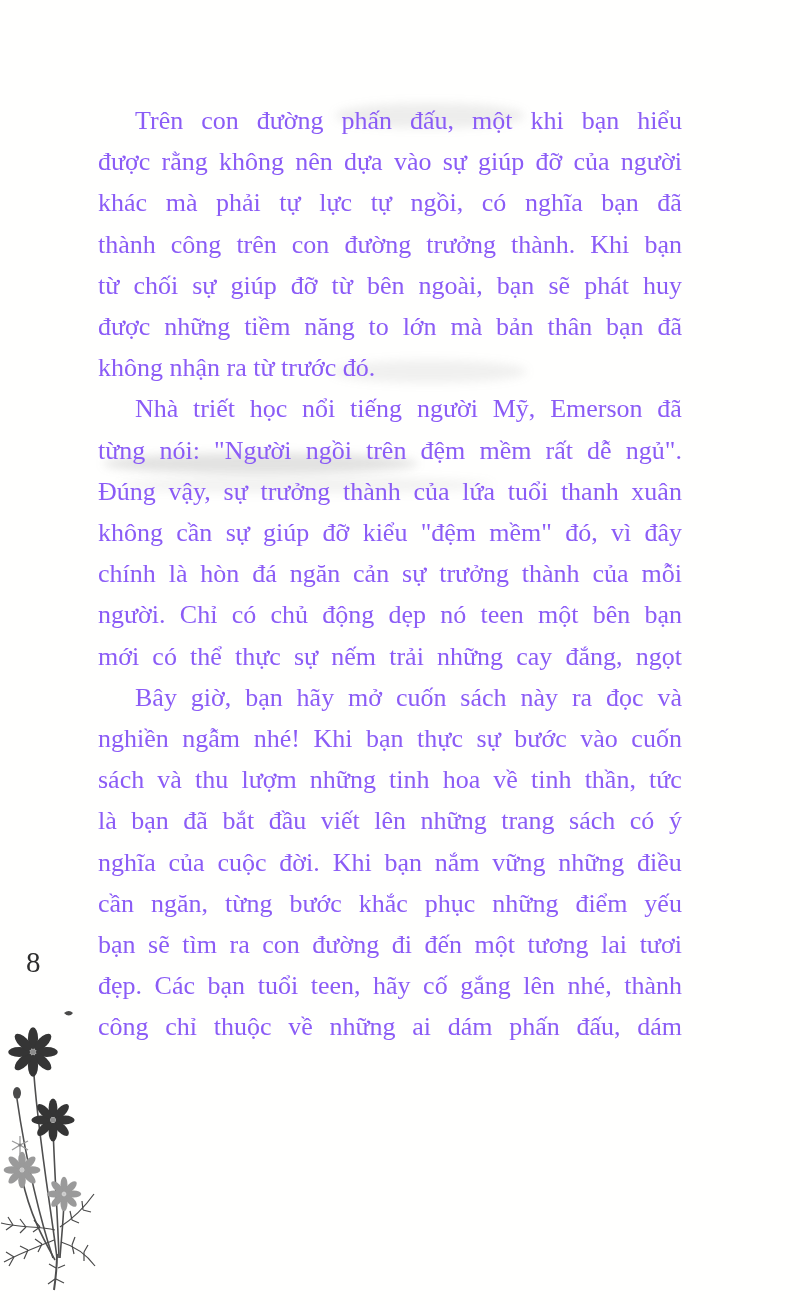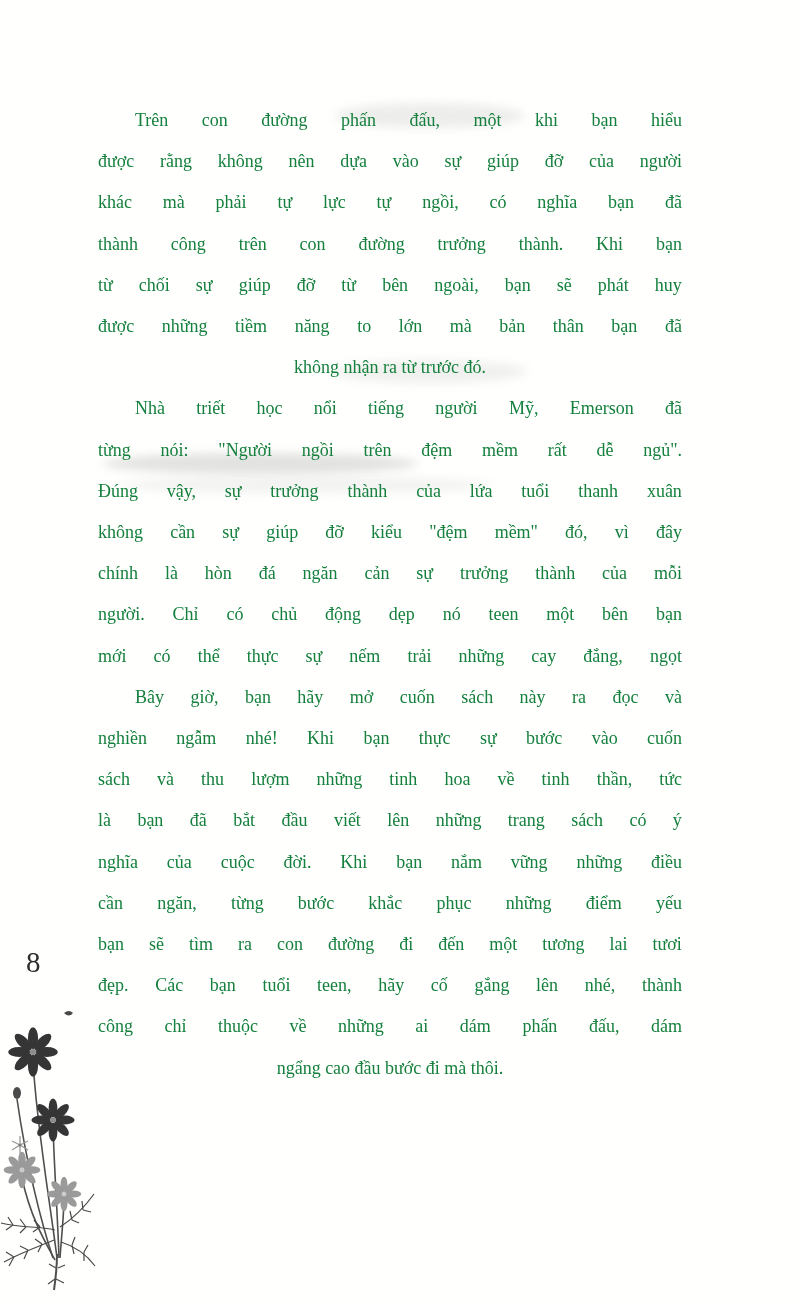--- a/index.html
+++ b/index.html
@@ -11,33 +11,33 @@
     position:relative;
   }
   .page{
     position:absolute;inset:0;
     background:#fffffe;
   }
   
   .text-block{
     position:absolute;
     left:98px;top:100px;width:584px;
-    font-size:18px;
+    font-size:26px;
     line-height:41.2px;
-    color:#15803d;
+    color:#8b5cf6;
     text-rendering:optimizeLegibility;
   }
   .para + .para{}
   .line{
     display:flex;
     flex-wrap:nowrap;
     justify-content:space-between;
   }
   .line.first{padding-left:37px;}
-  .line.last{display:block;text-align:center;}
+  .line.last{display:block;text-align:left;}
   .line span{white-space:pre;}
   
   .page-number{
     position:absolute;
     left:26px;top:946px;
     font-size:29px;
     color:#2e2e2e;
   }
   
   .smudge{
@@ -343,21 +343,20 @@
           <span>chỉ</span>
           <span>thuộc</span>
           <span>về</span>
           <span>những</span>
           <span>ai</span>
           <span>dám</span>
           <span>phấn</span>
           <span>đấu,</span>
           <span>dám</span>
         </div>
-        <div class="line last">ngẩng cao đầu bước đi mà thôi.</div>
       </div>
     </div>
 
   <div class="page-number">8</div>
 
   <svg class="flower" viewBox="0 0 112 300">
     <defs>
       <g id="petals">
         <ellipse cx="0" cy="-12" rx="4.4" ry="9.6"></ellipse>
         <ellipse cx="0" cy="-12" rx="4.4" ry="9.6" transform="rotate(45)"></ellipse>

